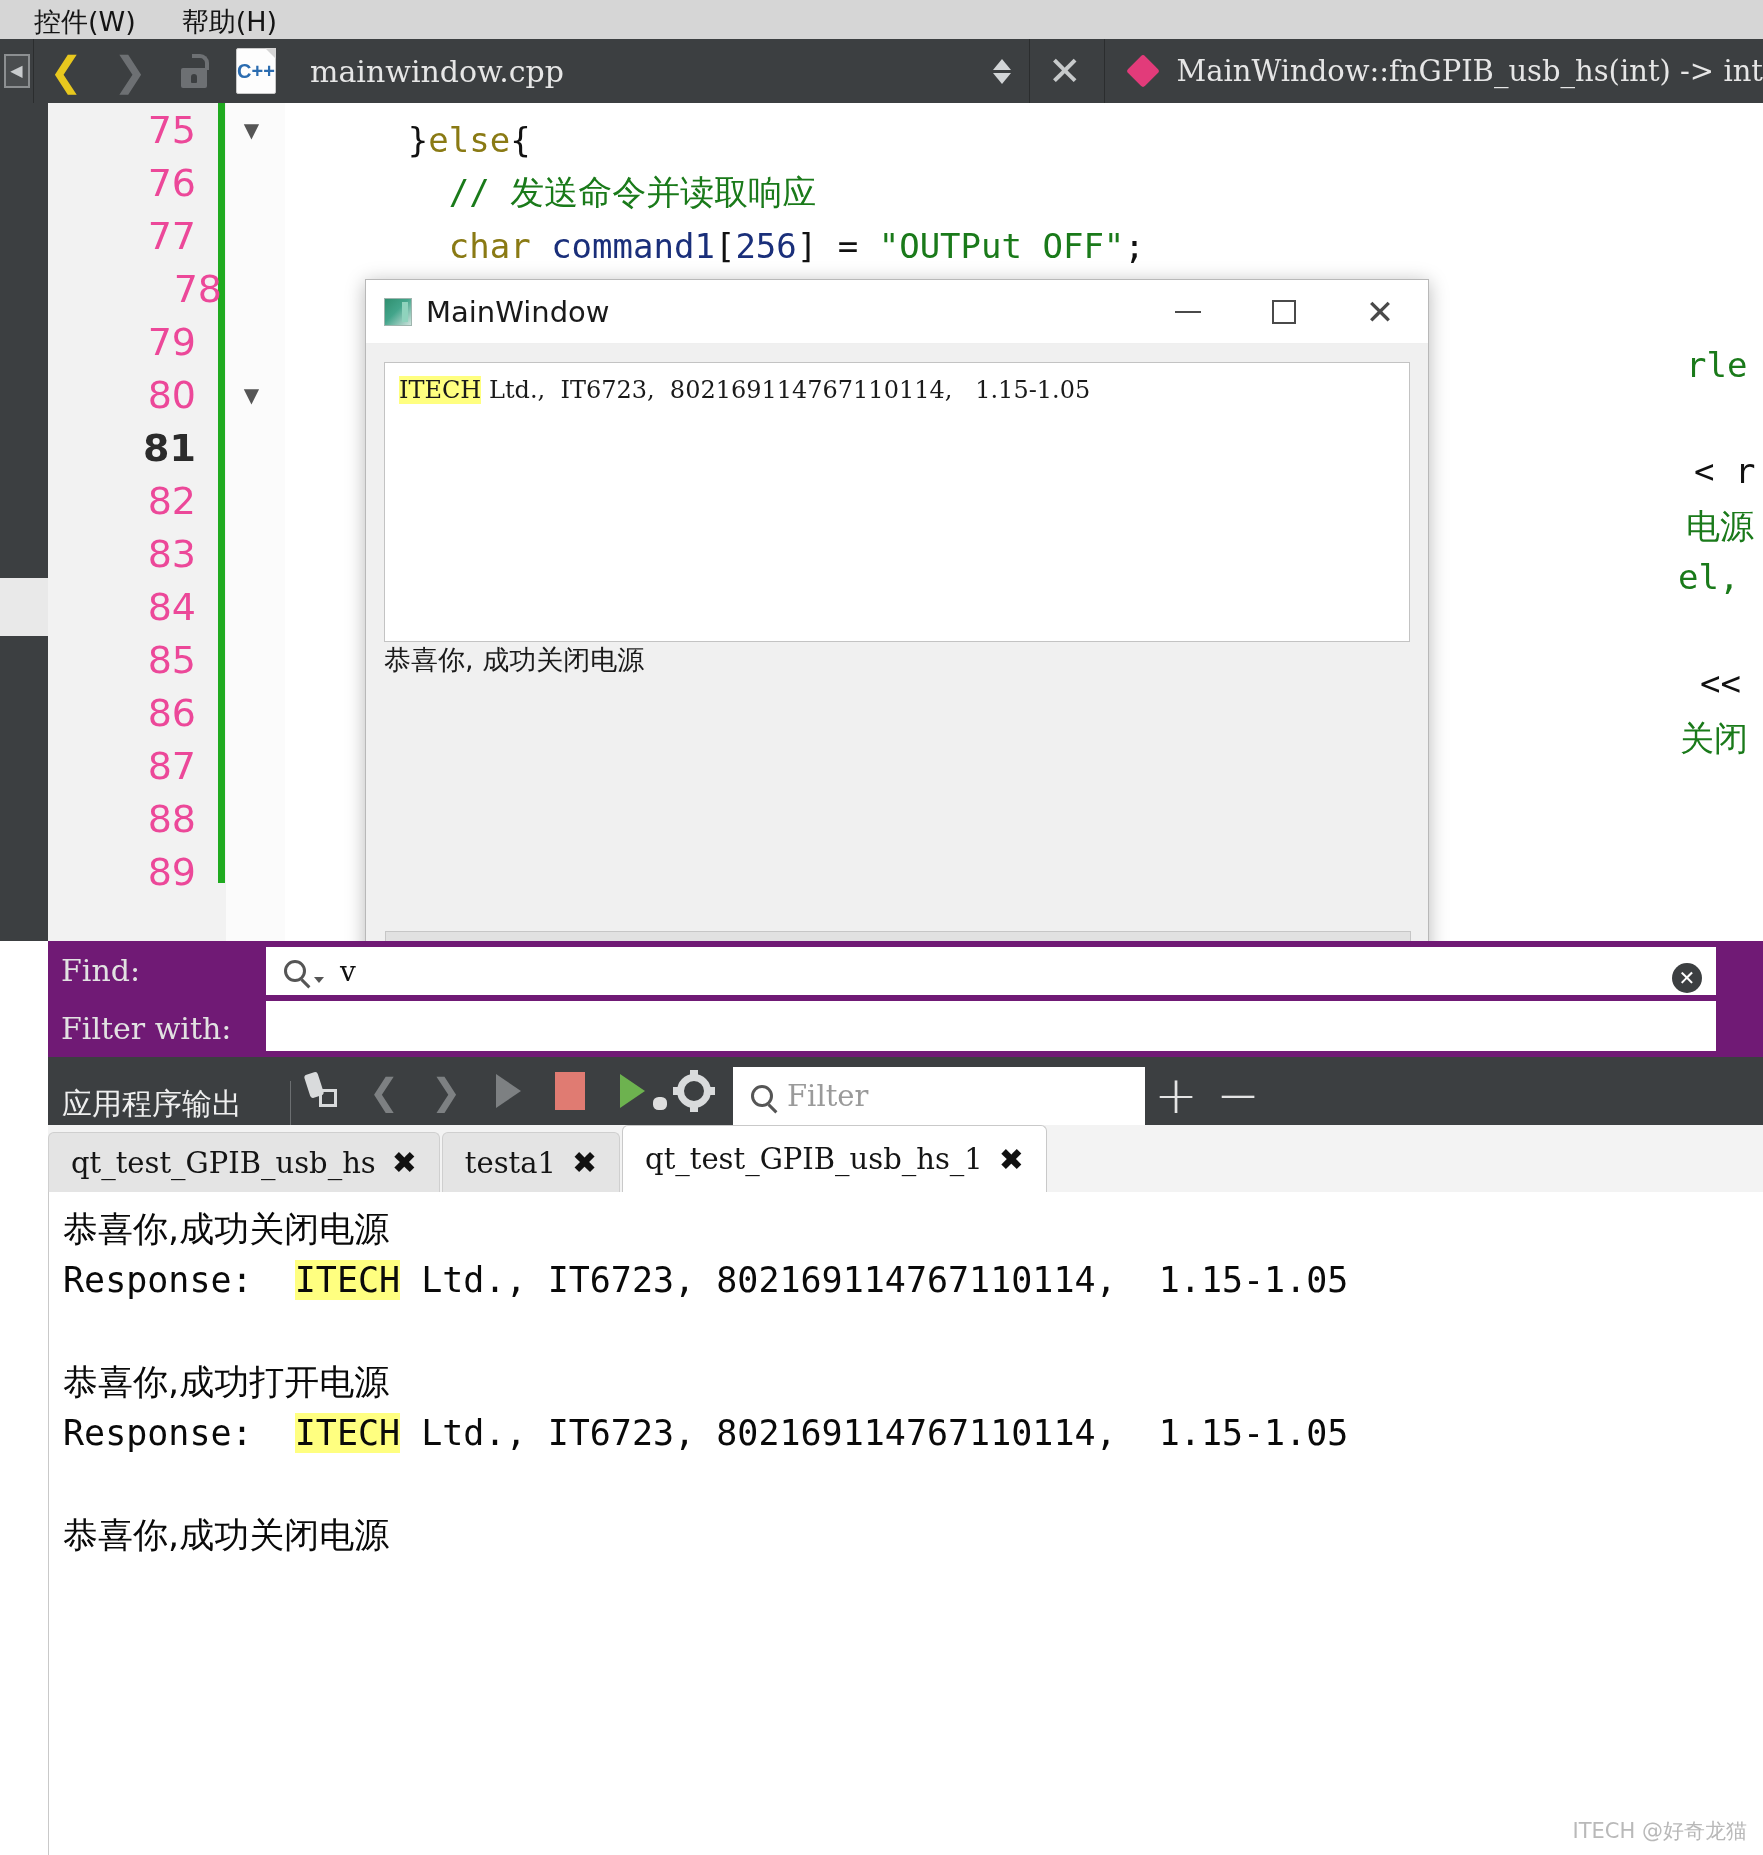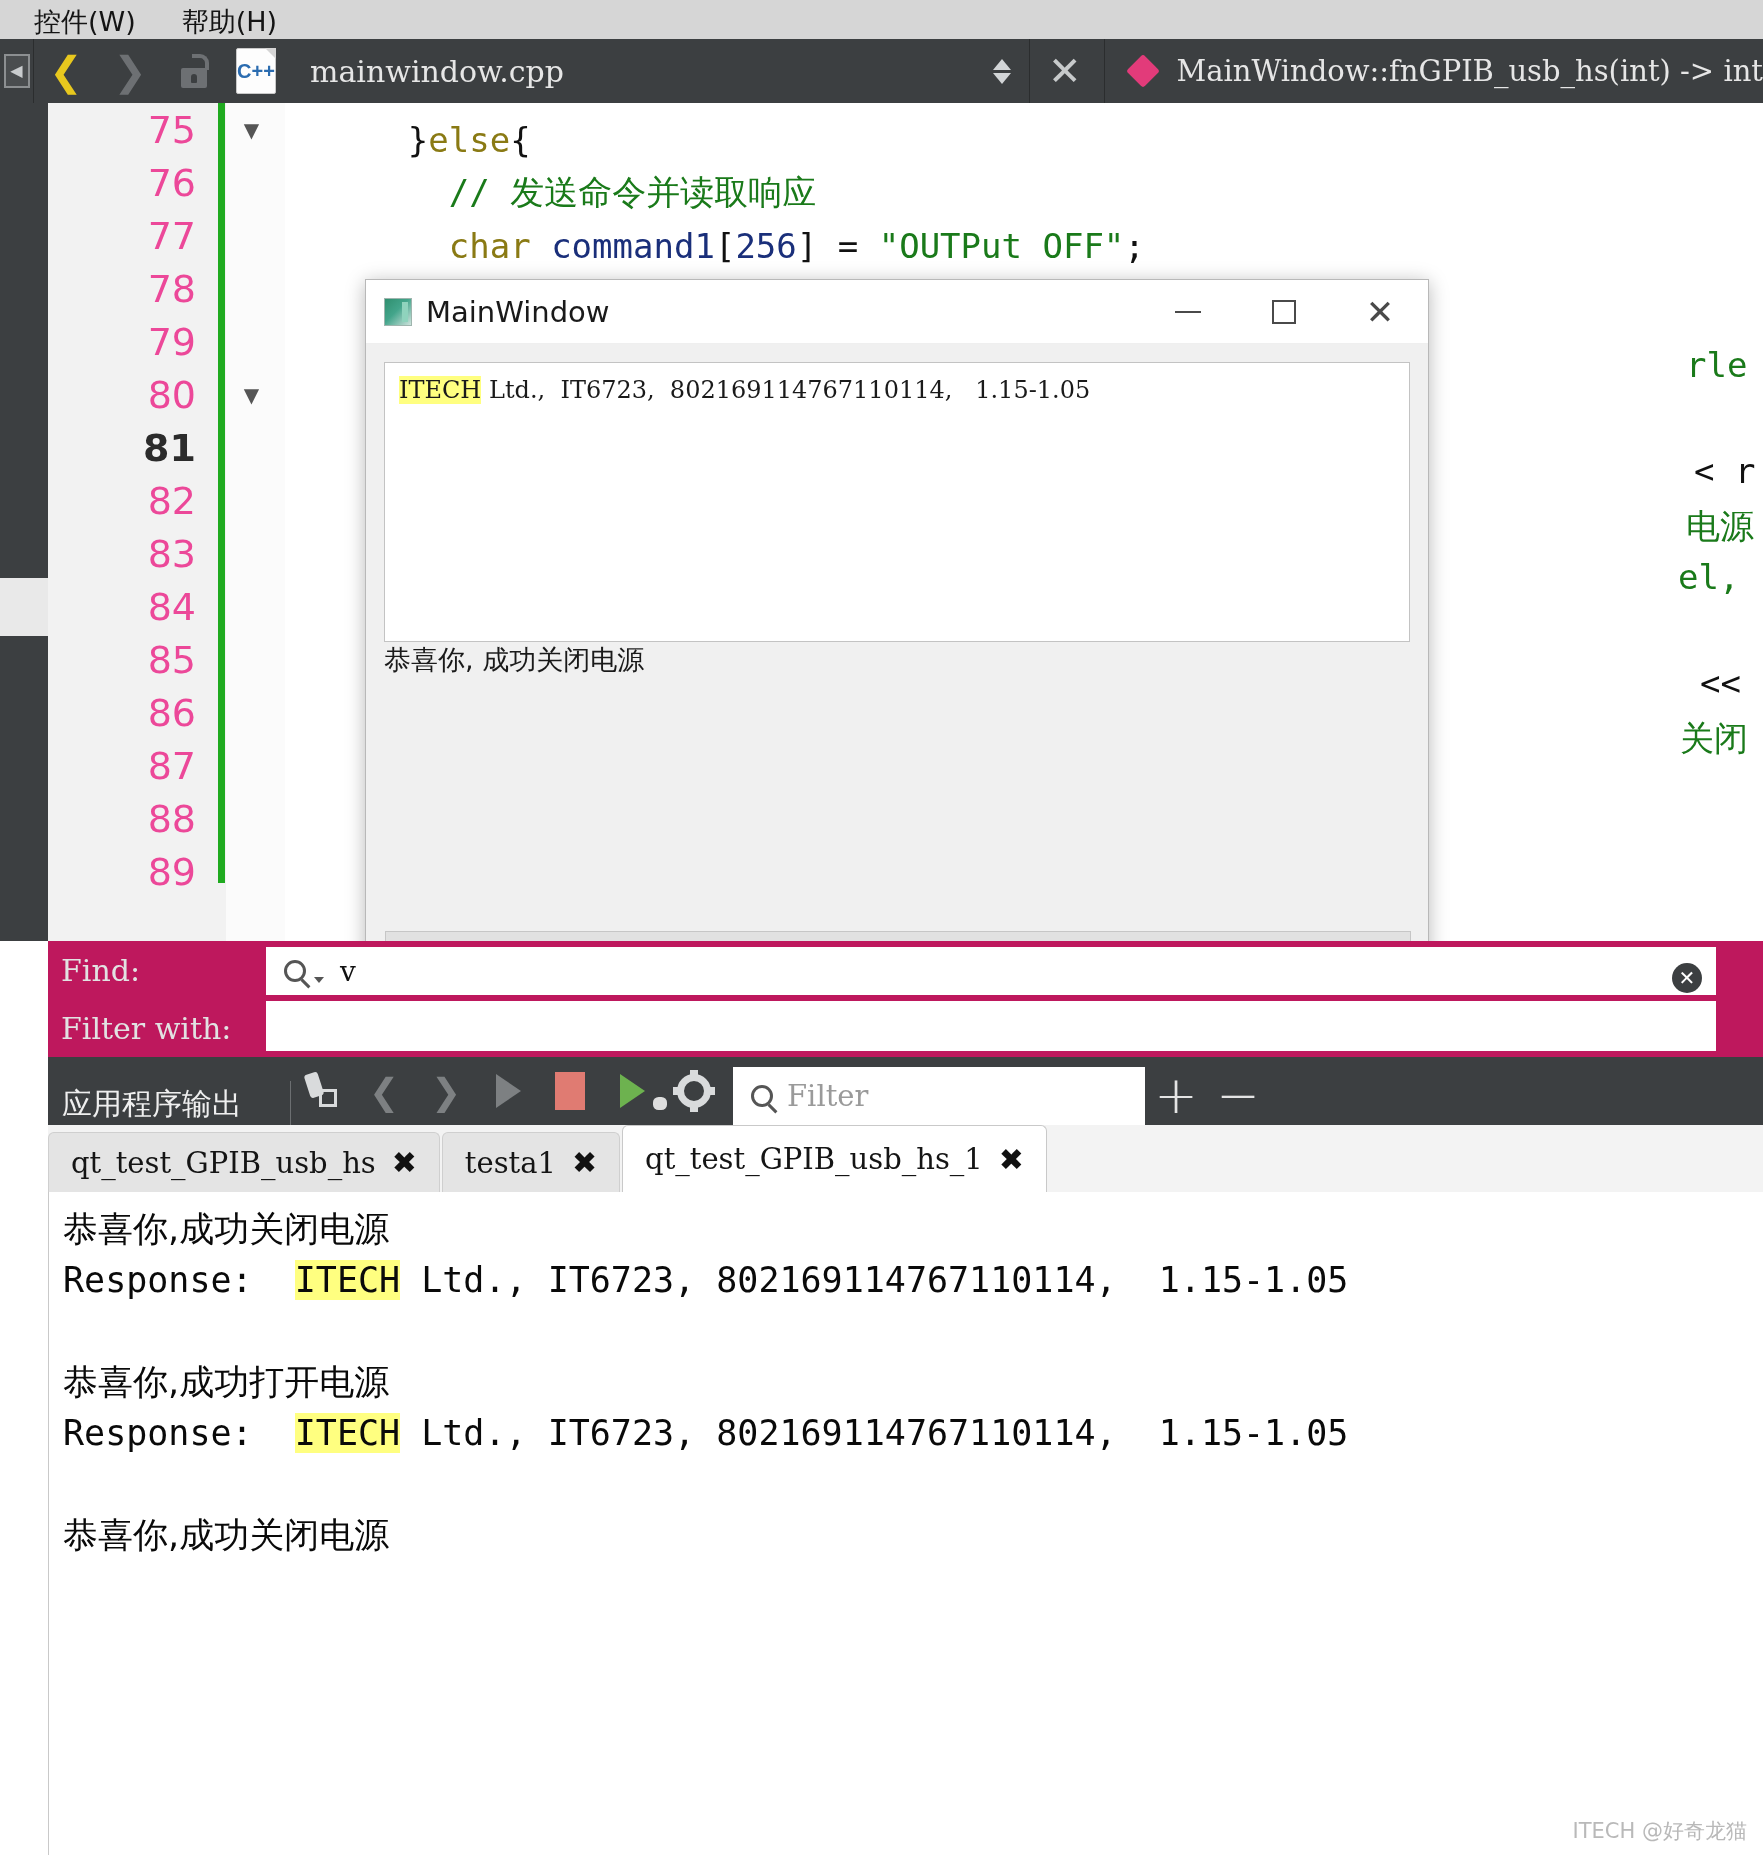--- a/index.html
+++ b/index.html
@@ -160,21 +160,21 @@
   }
   .dlg-resize {
     position:absolute; right: 4px; bottom: 3px; width: 14px; height: 14px;
     background:
       linear-gradient(135deg, transparent 45%, #b0b0b0 45%, #b0b0b0 55%, transparent 55%);
   }
 
   
   .findbar {
     position: absolute; left: 48px; top: 941px; width: 1715px; height: 116px;
-    background: #be185d;
+    background: #701a75;
   }
   .find-row { position:absolute; left: 0; height: 58px; display:flex; align-items:center; }
   .find-label {
     width: 218px; padding-left: 13px; color: #e2e2e2;
     font-family: "DejaVu Serif", serif; font-size: 30px;
   }
   .find-input {
     position:absolute; left: 218px; top: 6px; width: 1450px; height: 48px;
     background: #ffffff; display:flex; align-items:center; padding-left: 18px; gap: 16px;
   }
@@ -310,21 +310,21 @@
     <div class="line-row" style="top:53px;">
       <span class="lineno">76</span>
       <span class="fold"></span>
       <span class="code cm">&nbsp;&nbsp;&nbsp;&nbsp;&nbsp;&nbsp;&nbsp;&nbsp;// 发送命令并读取响应</span>
     </div>
     <div class="line-row" style="top:106px;">
       <span class="lineno">77</span>
       <span class="fold"></span>
       <span class="code"><span class="pl">&nbsp;&nbsp;&nbsp;&nbsp;&nbsp;&nbsp;&nbsp;&nbsp;</span><span class="kw">char</span><span class="pl"> </span><span class="var">command1</span><span class="pl">[</span><span class="var">256</span><span class="pl">] = </span><span class="str">"OUTPut OFF"</span><span class="pl">;</span></span>
     </div>
-    <div class="line-row" style="top:159px;">
+    <div class="line-row" style="top:159px;padding-left:26px;">
       <span class="lineno">78</span>
       <span class="fold"></span>
       <span class="code"><span class="pl">&nbsp;&nbsp;&nbsp;&nbsp;&nbsp;&nbsp;&nbsp;&nbsp;</span><span class="kw">char</span><span class="pl"> </span><span class="var">response1</span><span class="pl">[</span><span class="var">256</span><span class="pl">] = </span><span class="str">""</span><span class="pl">;</span></span>
     </div>
     <div class="line-row" style="top:212px;">
       <span class="lineno">79</span>
       <span class="fold"></span>
     </div>
     <div class="line-row" style="top:265px;">
       <span class="lineno">80</span>

